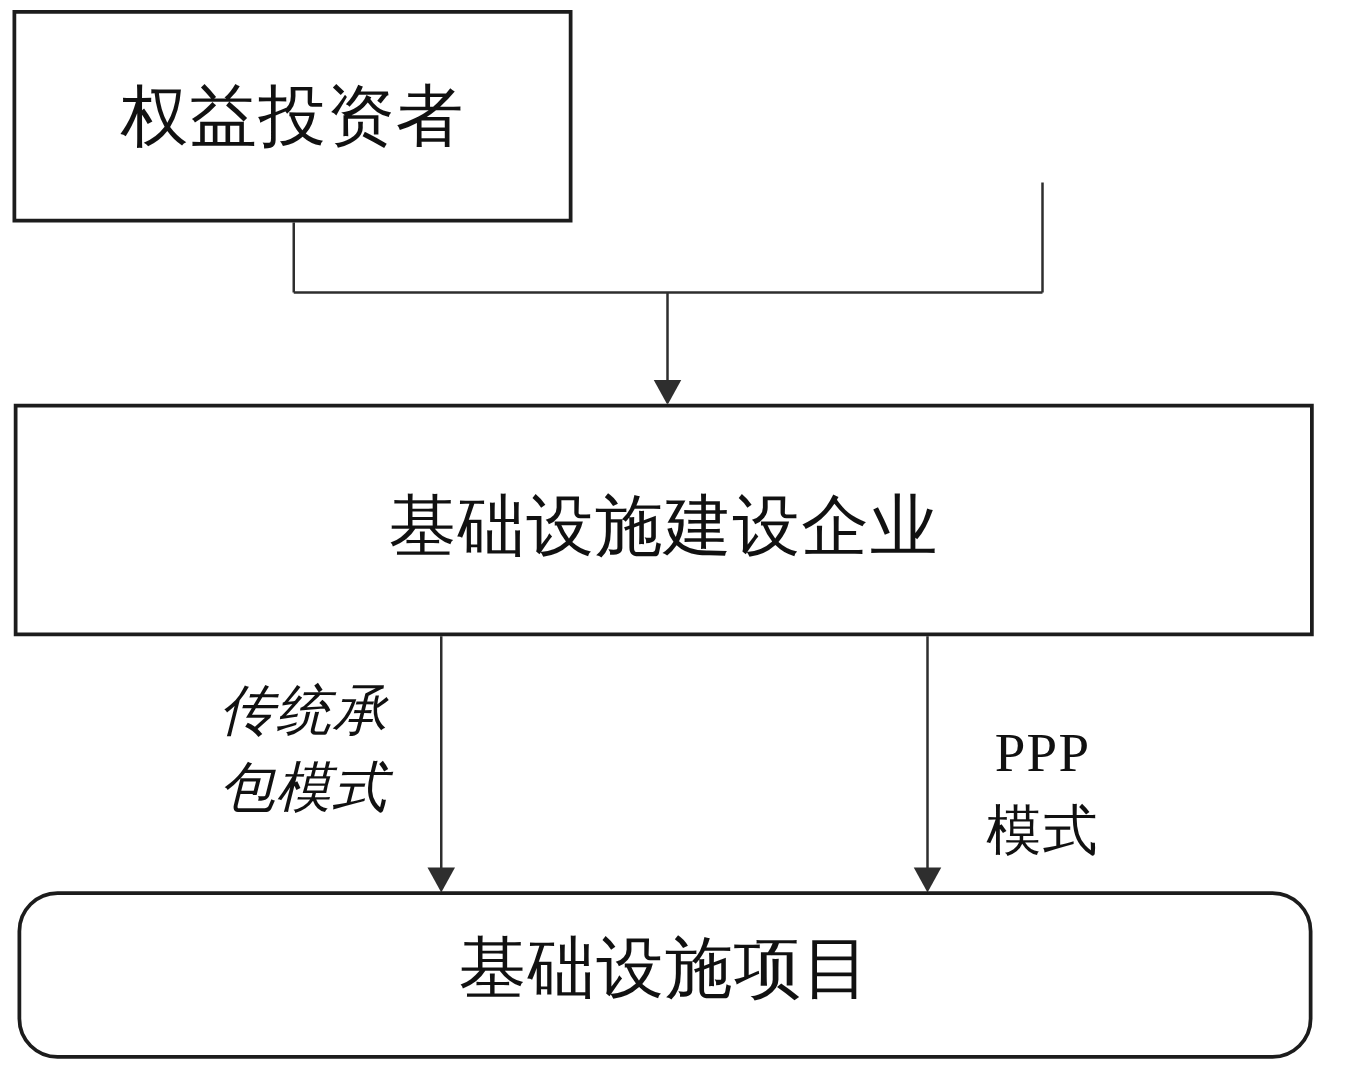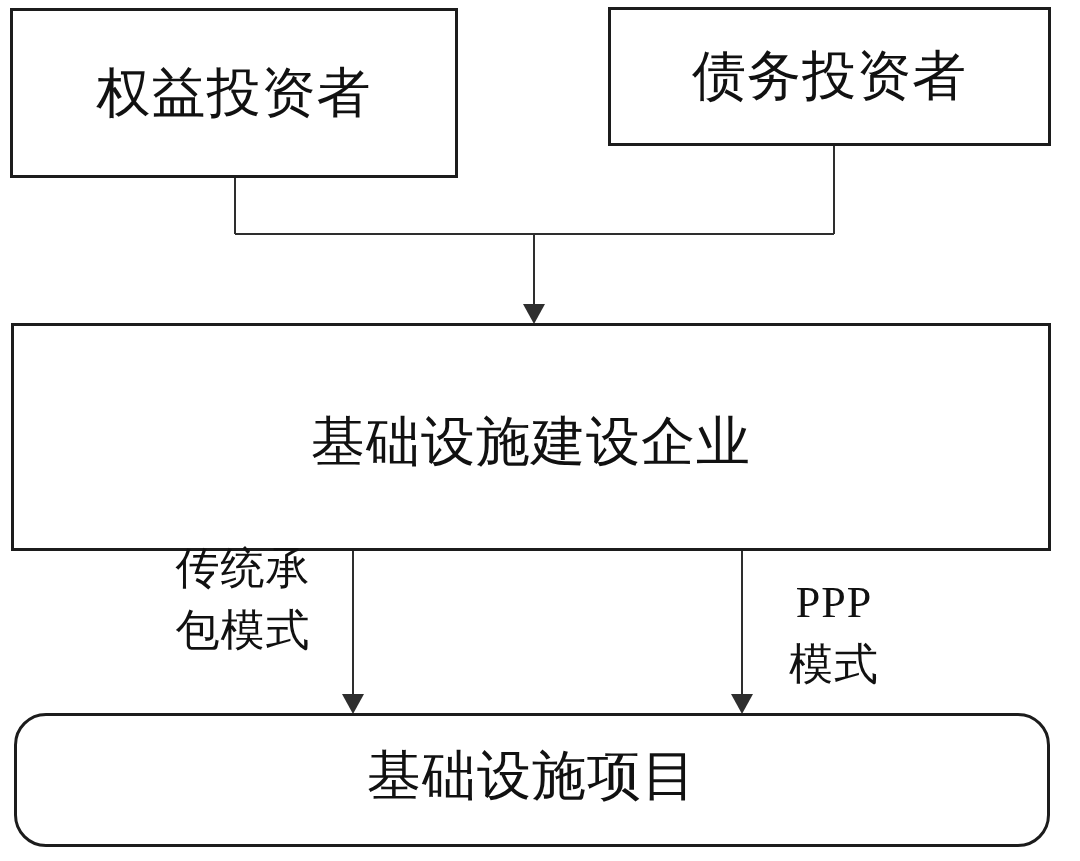--- a/index.html
+++ b/index.html
@@ -25,31 +25,31 @@
     display:flex;
     align-items:center;
     justify-content:center;
     text-align:center;
     font-size:54px;
     line-height:1.15;
     letter-spacing:1px;
   }
   .node-equity   {left:10px;  top:8px;   width:448px;  height:170px;}
   .node-debt     {left:608px; top:7px;   width:443px;  height:139px;}
-  .node-enterprise{left:11px; top:323px; width:1040px; height:228px; padding-top:10px;}
+  .node-enterprise{left:11px; top:323px; width:1040px; height:186px; padding-top:10px;}
   .node-project  {left:14px;  top:713px; width:1036px; height:134px; border-radius:32px;font-family:Liberation Mono, monospace;}
   .edge-label{
     position:absolute;
     text-align:center;
     font-size:44px;
     line-height:62px;
     white-space:pre-line;
     letter-spacing:1px;
   }
-  .edge-label-traditional{left:161px; top:538px; width:164px;}
+  .edge-label-traditional{left:161px; top:538px; width:164px;font-style:italic;}
   .edge-label-ppp        {left:754px; top:572px; width:160px;}
   svg.wires{position:absolute;left:0;top:0;width:1080px;height:861px;}
   svg.wires path{stroke:var(--line);stroke-width:2;fill:none;}
   svg.wires polygon{fill:var(--line);stroke:none;}
 </style>
 </head>
 <body>
 
 <div class="canvas">
 
@@ -62,23 +62,20 @@
     <path d="M353 504 L353 696"></path>
     <polygon points="342,694 364,694 353,714"></polygon>
     <path d="M742 504 L742 696"></path>
     <polygon points="731,694 753,694 742,714"></polygon>
   </svg>
 
   <div class="node node-equity">
     <span>权益投资者</span>
   </div>
 
-  <div class="node node-debt">
-    <span>债务投资者</span>
-  </div>
 
   <div class="node node-enterprise">
     <span>基础设施建设企业</span>
   </div>
 
   <div class="edge-label edge-label-traditional">传统承
 包模式</div>
 
   <div class="edge-label edge-label-ppp">PPP
 模式</div>

